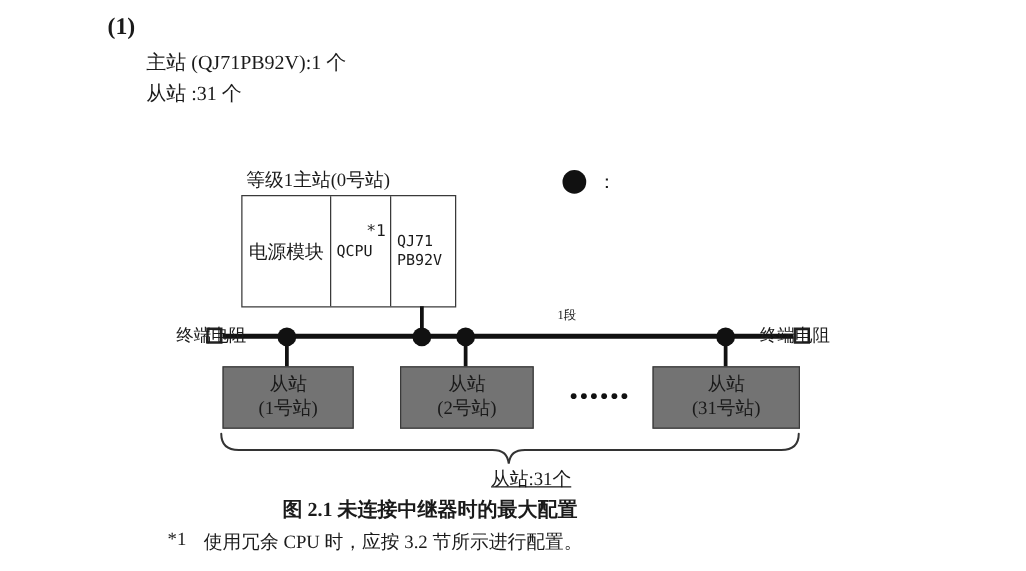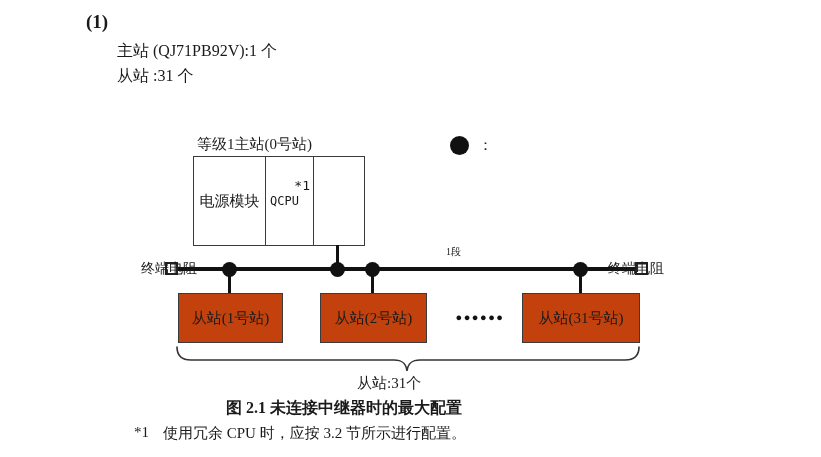--- a/index.html
+++ b/index.html
@@ -21,23 +21,23 @@
   .mono{font-family:"DejaVu Sans Mono","Liberation Mono",monospace;font-size:12px;line-height:15px;}
   .cpu-note{position:absolute;top:21px;right:3px;font-size:13px;}
   .legend{left:450px;top:136px;display:flex;align-items:center;gap:9px;font-size:15px;}
   .legend-dot{width:19px;height:19px;border-radius:50%;background:#111;}
   .busline{left:178px;top:267px;width:457px;height:4px;background:#111;}
   .terminator{width:13px;height:13px;background:#fff;border:2px solid #222;box-sizing:border-box;top:262px;}
   .term-label{top:260px;font-size:14px;}
   .seg-label{left:446px;top:245px;font-size:10px;}
   .node{width:15px;height:15px;border-radius:50%;background:#111;top:262px;}
   .vline{width:3px;background:#111;}
-  .slave{top:293px;height:50px;border:1px solid #3a3a3a;box-sizing:border-box;display:flex;flex-direction:row;align-items:center;justify-content:center;font-size:15px;line-height:19px;background:#c2410c;}
+  .slave{top:293px;height:50px;border:1px solid #3a3a3a;box-sizing:border-box;display:flex;flex-direction:column;align-items:center;justify-content:center;font-size:15px;line-height:19px;background:#737373;}
   .ellipsis{left:448px;top:311px;width:64px;text-align:center;font-size:11px;letter-spacing:1.5px;color:#111;}
-  .brace-label{left:357px;top:374px;width:100px;text-align:left;font-size:15px;}
+  .brace-label{left:357px;top:374px;width:100px;text-align:right;font-size:15px;text-decoration:underline;}
   .caption{left:226px;top:398px;width:400px;text-align:left;font-weight:bold;font-size:16px;}
   .footnote{left:134px;top:424px;display:flex;gap:14px;font-size:15px;}
 </style>
 </head>
 <body>
 
 <div class="page">
 
   <div class="abs heading">
     <span>(1)</span>
@@ -45,20 +45,24 @@
   <div class="abs subline" style="top:41px;">主站 (QJ71PB92V):1 个</div>
   <div class="abs subline" style="top:66px;">从站 :31 个</div>
 
   <div class="abs master-label">等级1主站(0号站)</div>
 
   <div class="abs master-box">
     <div class="mcell power">电源模块</div>
     <div class="mcell cpu">
       <span class="mono">QCPU</span>
       <span class="cpu-note mono">*1</span>
+    </div>
+    <div class="mcell pb">
+      <span class="mono">QJ71</span>
+      <span class="mono">PB92V</span>
     </div>
   </div>
 
   <div class="abs legend">
     <span class="legend-dot"></span>
     <span>：</span>
   </div>
 
   <div class="abs busline"></div>
   <div class="abs terminator" style="left:165px;"></div>

